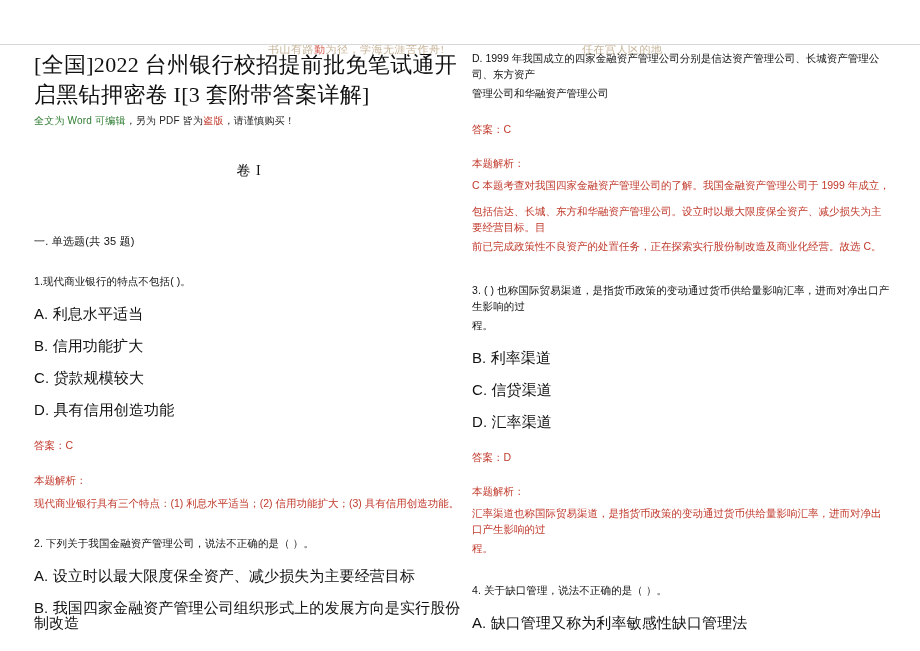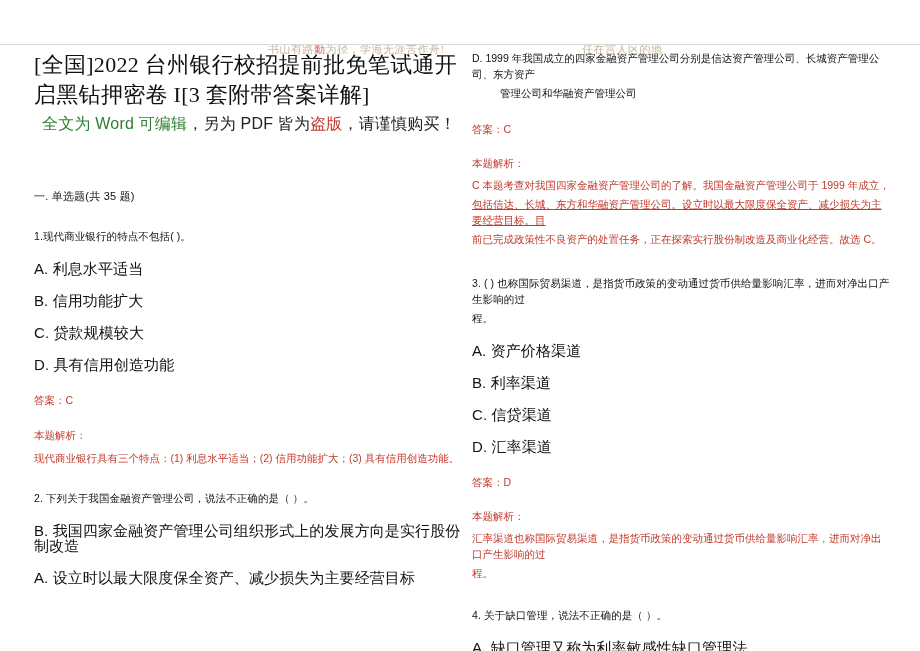--- a/index.html
+++ b/index.html
@@ -92,22 +92,22 @@
     letter-spacing: 0.3px;
   }
   .subnote {
     text-align: center;
     font-size: 10px;
     color: #c0392b;
     margin: 12px 0 10px 0;
     letter-spacing: 0.3px;
   }
   .promo {
-    text-align: center;
-    font-size: 16px;
+    text-align: left;
+    font-size: 10px;
     margin: 4px 0 0 0;
     letter-spacing: 0.2px;
   }
   .promo .green {
     color: #2e7d32;
   }
   .promo .red {
     color: #c0392b;
   }
   .promo .black {
@@ -170,21 +170,20 @@
   }
   
   .cont-line {
     font-size: 10.5px;
     color: #111111;
     margin: 0 0 0 0;
     line-height: 16px;
   }
   .cont-line + .cont-line {
     margin-top: 3px;
-    margin-left: 28px;
   }
   .rc-ans {
     font-size: 10.5px;
     color: #c0392b;
     margin-top: 22px;
     margin-bottom: 0;
   }
   .rc-anal-label {
     font-size: 10.5px;
     color: #c0392b;
@@ -212,52 +211,52 @@
 
   <div class="col col-left">
 
     <div class="doc-title">[全国]2022 台州银行校招提前批免笔试通开启黑钻押密卷 I[3 套附带答案详解]</div>
 
 
     <div class="promo">
       <span class="green">全文为 Word 可编辑</span><span class="black">，另为 PDF 皆为</span><span class="red">盗版</span><span class="black">，请谨慎购买！</span>
     </div>
 
+    <div class="juan">卷 I</div>
 
     <div class="section-head">一. 单选题(共 35 题)</div>
 
     <div class="q-stem">1.现代商业银行的特点不包括( )。</div>
     <div class="q-opt">A. 利息水平适当</div>
     <div class="q-opt">B. 信用功能扩大</div>
     <div class="q-opt">C. 贷款规模较大</div>
     <div class="q-opt">D. 具有信用创造功能</div>
     <div class="q-ans">答案：C</div>
     <div class="q-anal-label">本题解析：</div>
     <div class="q-anal-body">现代商业银行具有三个特点：(1) 利息水平适当；(2) 信用功能扩大；(3) 具有信用创造功能。</div>
 
     <div class="q-stem">2. 下列关于我国金融资产管理公司，说法不正确的是（ ）。</div>
+    <div class="q-opt">A. 设立时以最大限度保全资产、减少损失为主要经营目标</div>
     <div class="q-opt">B. 我国四家金融资产管理公司组织形式上的发展方向是实行股份制改造</div>
-    <div class="q-opt">A. 设立时以最大限度保全资产、减少损失为主要经营目标</div>
 
   </div>
 
   <div class="col col-right">
 
     <div class="cont-line">D. 1999 年我国成立的四家金融资产管理公司分别是信达资产管理公司、长城资产管理公司、东方资产</div>
     <div class="cont-line">管理公司和华融资产管理公司</div>
 
     <div class="rc-ans">答案：C</div>
     <div class="rc-anal-label">本题解析：</div>
     <div class="rc-anal-body">C 本题考查对我国四家金融资产管理公司的了解。我国金融资产管理公司于 1999 年成立，</div>
-    <div class="rc-anal-body" style="margin-top:3px;text-decoration:underline;">包括信达、长城、东方和华融资产管理公司。设立时以最大限度保全资产、减少损失为主要经营目标。目</div>
+    <div class="rc-anal-body" style="margin-top:10px;">包括信达、长城、东方和华融资产管理公司。设立时以最大限度保全资产、减少损失为主要经营目标。目</div>
     <div class="rc-anal-body" style="margin-top:3px;">前已完成政策性不良资产的处置任务，正在探索实行股份制改造及商业化经营。故选 C。</div>
 
     <div class="q-stem" style="margin-top:28px;">3. ( ) 也称国际贸易渠道，是指货币政策的变动通过货币供给量影响汇率，进而对净出口产生影响的过</div>
     <div class="cont-line" style="margin-top:3px;">程。</div>
-    <div class="q-opt">A. 资产价格渠道</div>
     <div class="q-opt">B. 利率渠道</div>
     <div class="q-opt">C. 信贷渠道</div>
     <div class="q-opt">D. 汇率渠道</div>
     <div class="rc-ans">答案：D</div>
     <div class="rc-anal-label">本题解析：</div>
     <div class="rc-anal-body">汇率渠道也称国际贸易渠道，是指货币政策的变动通过货币供给量影响汇率，进而对净出口产生影响的过</div>
     <div class="rc-anal-body" style="margin-top:3px;">程。</div>
 
     <div class="q-stem" style="margin-top:26px;">4. 关于缺口管理，说法不正确的是（    ）。</div>
     <div class="q-opt">A. 缺口管理又称为利率敏感性缺口管理法</div>

